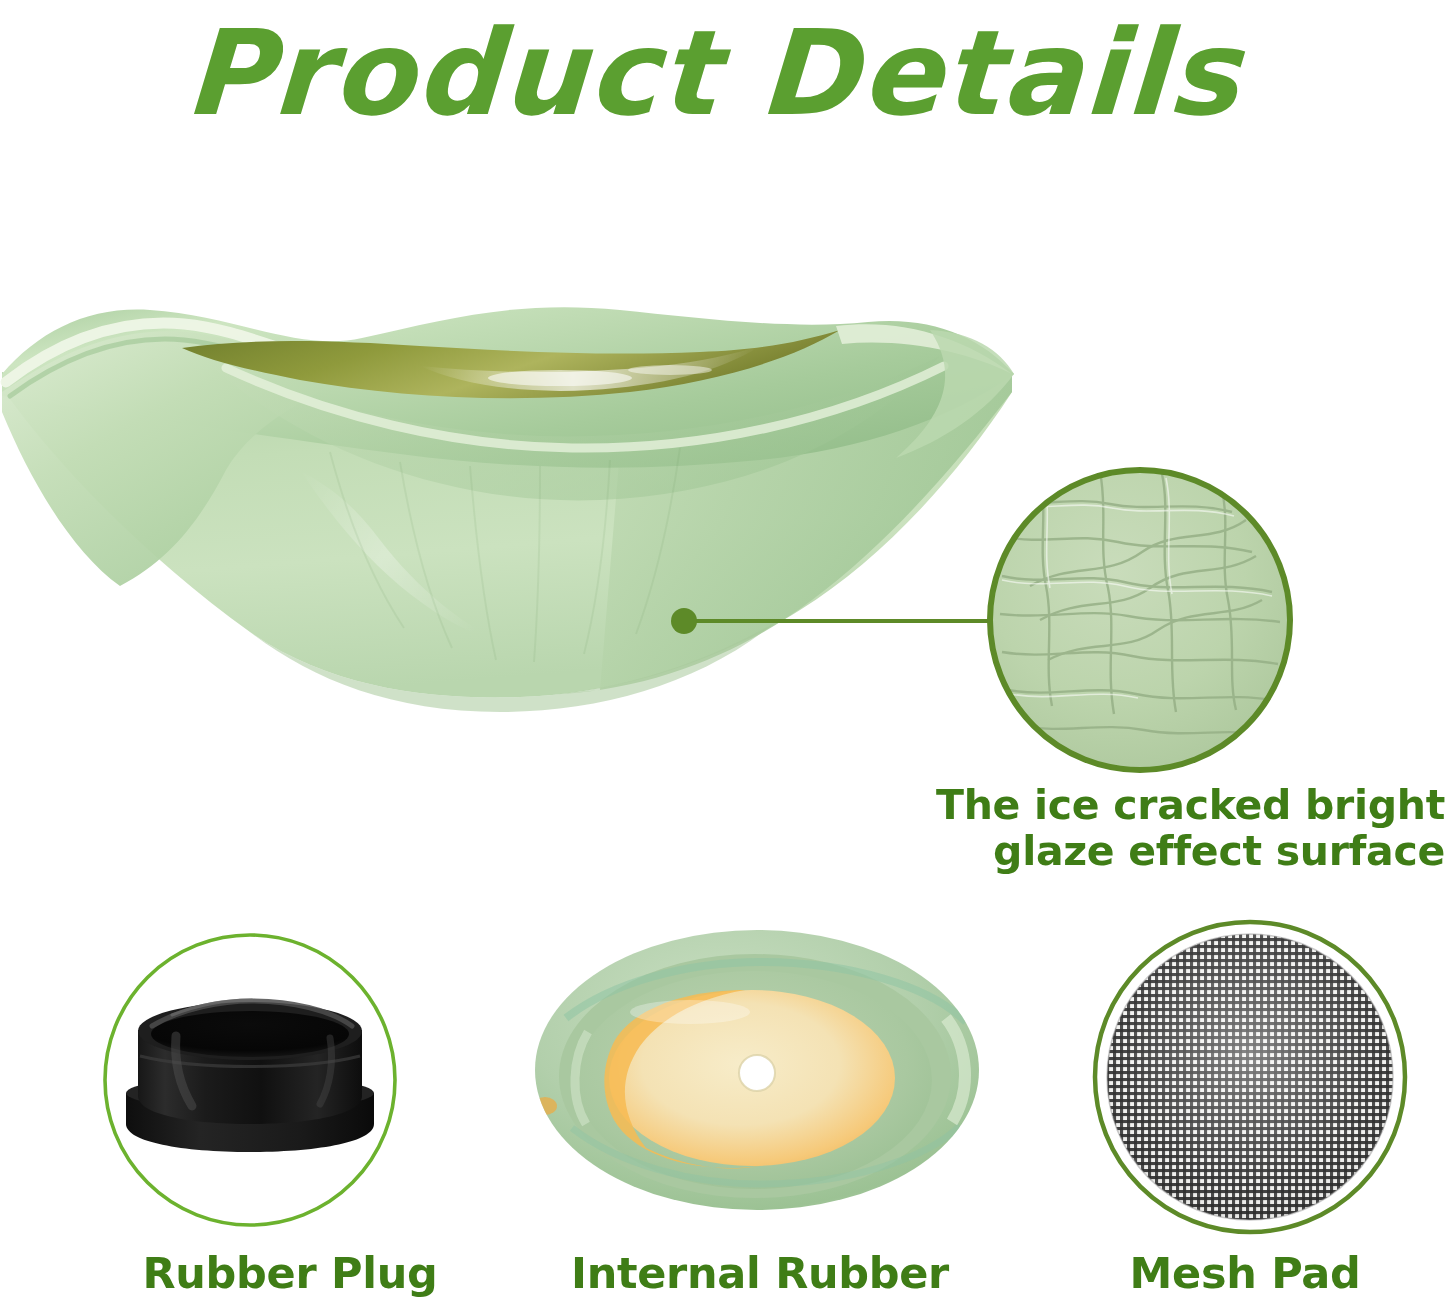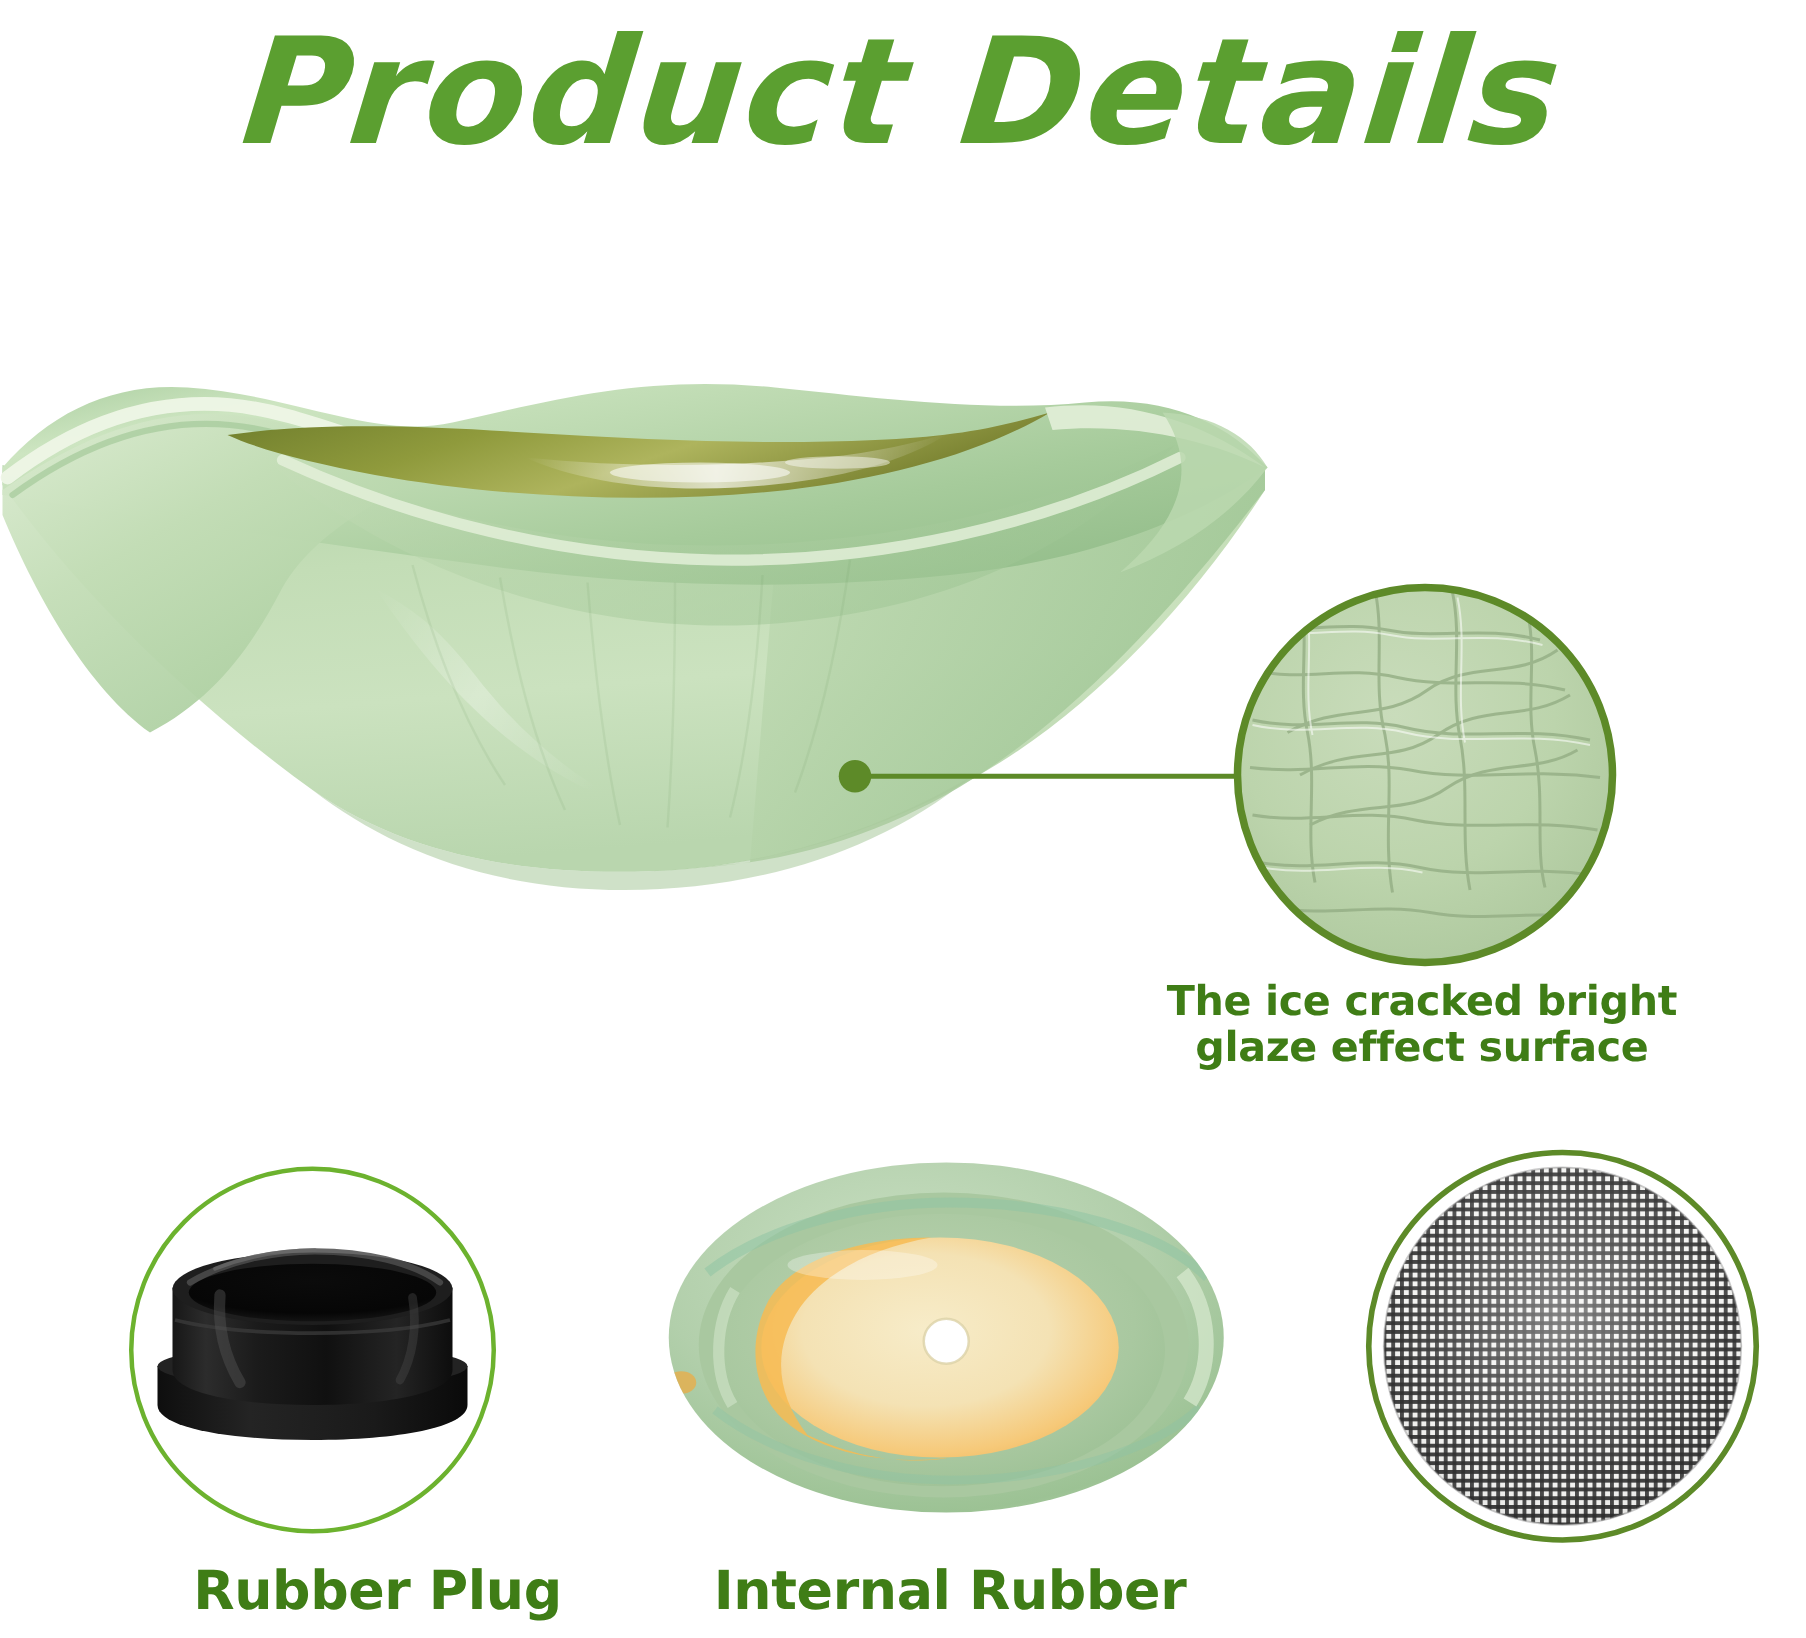--- a/index.html
+++ b/index.html
@@ -30,38 +30,38 @@
 
   
   .svglayer { position:absolute; left:0; top:0; width:1445px; height:1310px; }
 
   
   .callout-text {
     position:absolute;
     font-family:"DejaVu Sans", sans-serif;
     font-weight:700;
     color:#3f7d16;
-    text-align:center;
+    text-align:right;
     line-height:1.13;
-    font-size:33px;
+    font-size:41px;
     letter-spacing:-0.3px;
   }
   #crackle-label { left:830px; top:782px; width:615px; }
 
   .part-label {
     position:absolute;
     font-family:"DejaVu Sans", sans-serif;
     font-weight:700;
     color:#3f7d16;
     text-align:center;
     font-size:43px;
     letter-spacing:-0.3px;
     white-space:nowrap;
   }
-  #label-plug    { left:42px;   top:1248px; width:520px; }
+  #label-plug    { left:30px;   top:1248px; width:520px; }
   #label-display { left:500px;  top:1248px; width:520px; }
   #label-mesh    { left:1050px; top:1248px; width:390px; }
 </style>
 </head>
 <body>
 
 <div id="stage">
 
   <div class="title">Product Details</div>
 
@@ -341,14 +341,15 @@
     </g>
   </svg>
 
   <div class="callout-text" id="crackle-label">
     <div>The ice cracked bright</div>
     <div>glaze effect surface</div>
   </div>
 
   <div class="part-label" id="label-plug">Rubber Plug</div>
   <div class="part-label" id="label-display">Internal Rubber</div>
+  <div class="part-label" id="label-mesh">Mesh Pad</div>
 
 </div>
 
 </body></html>

